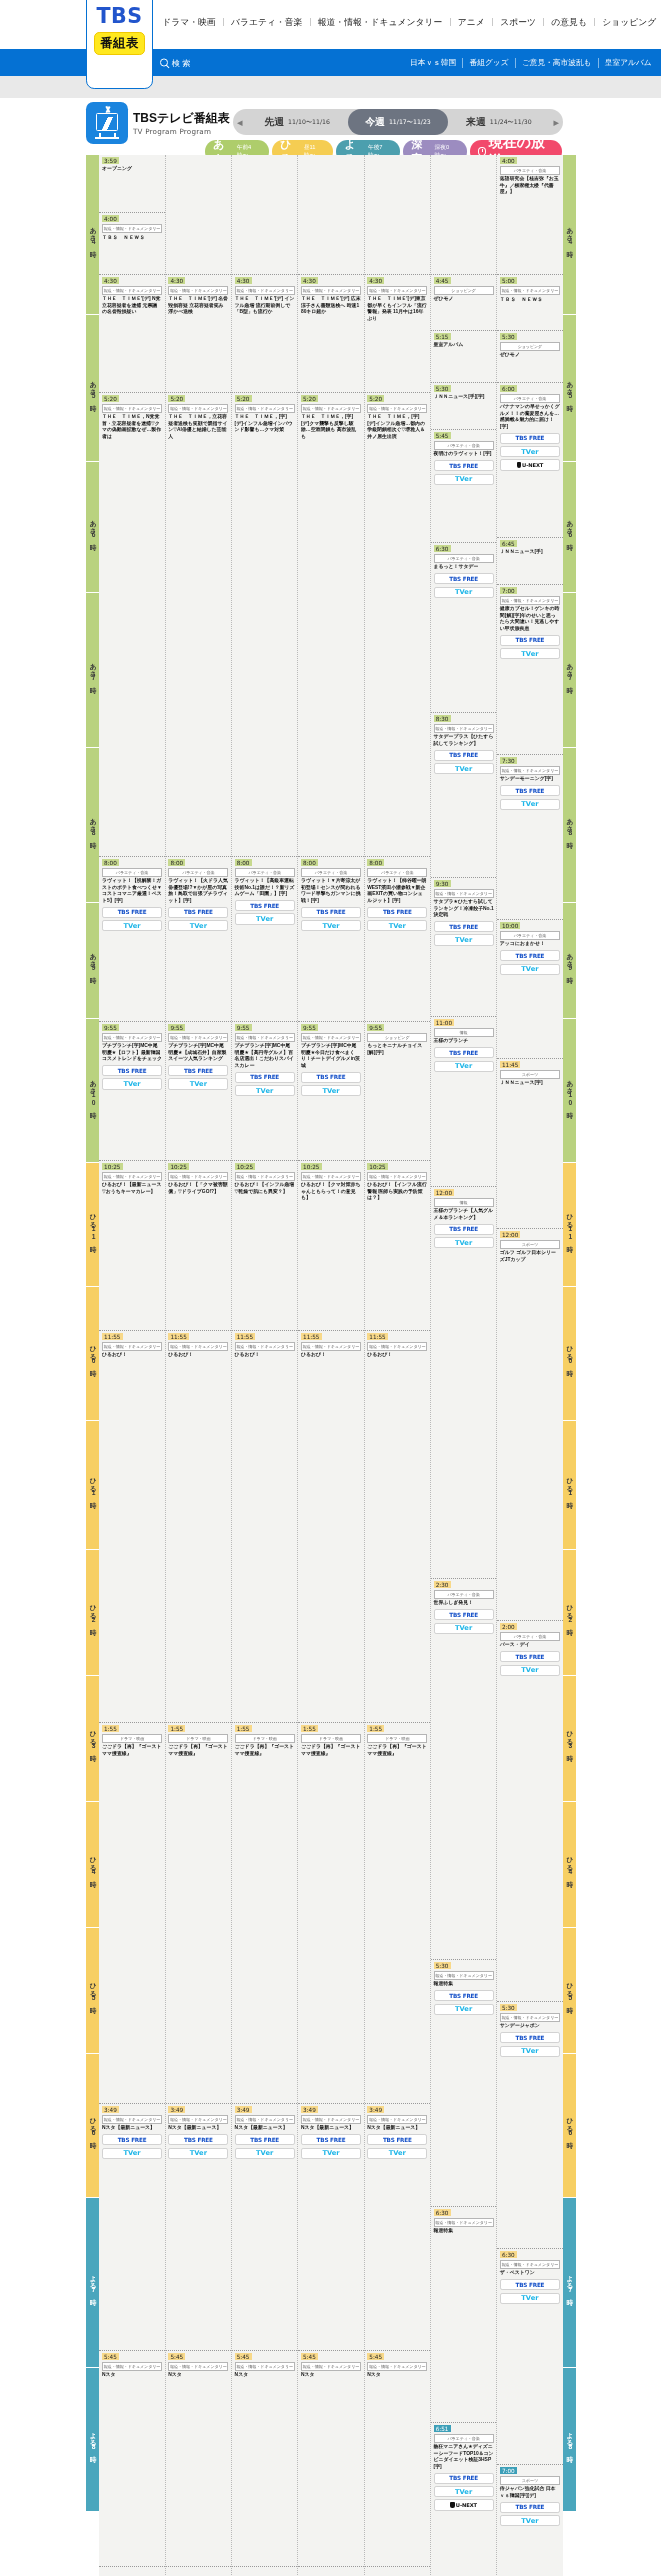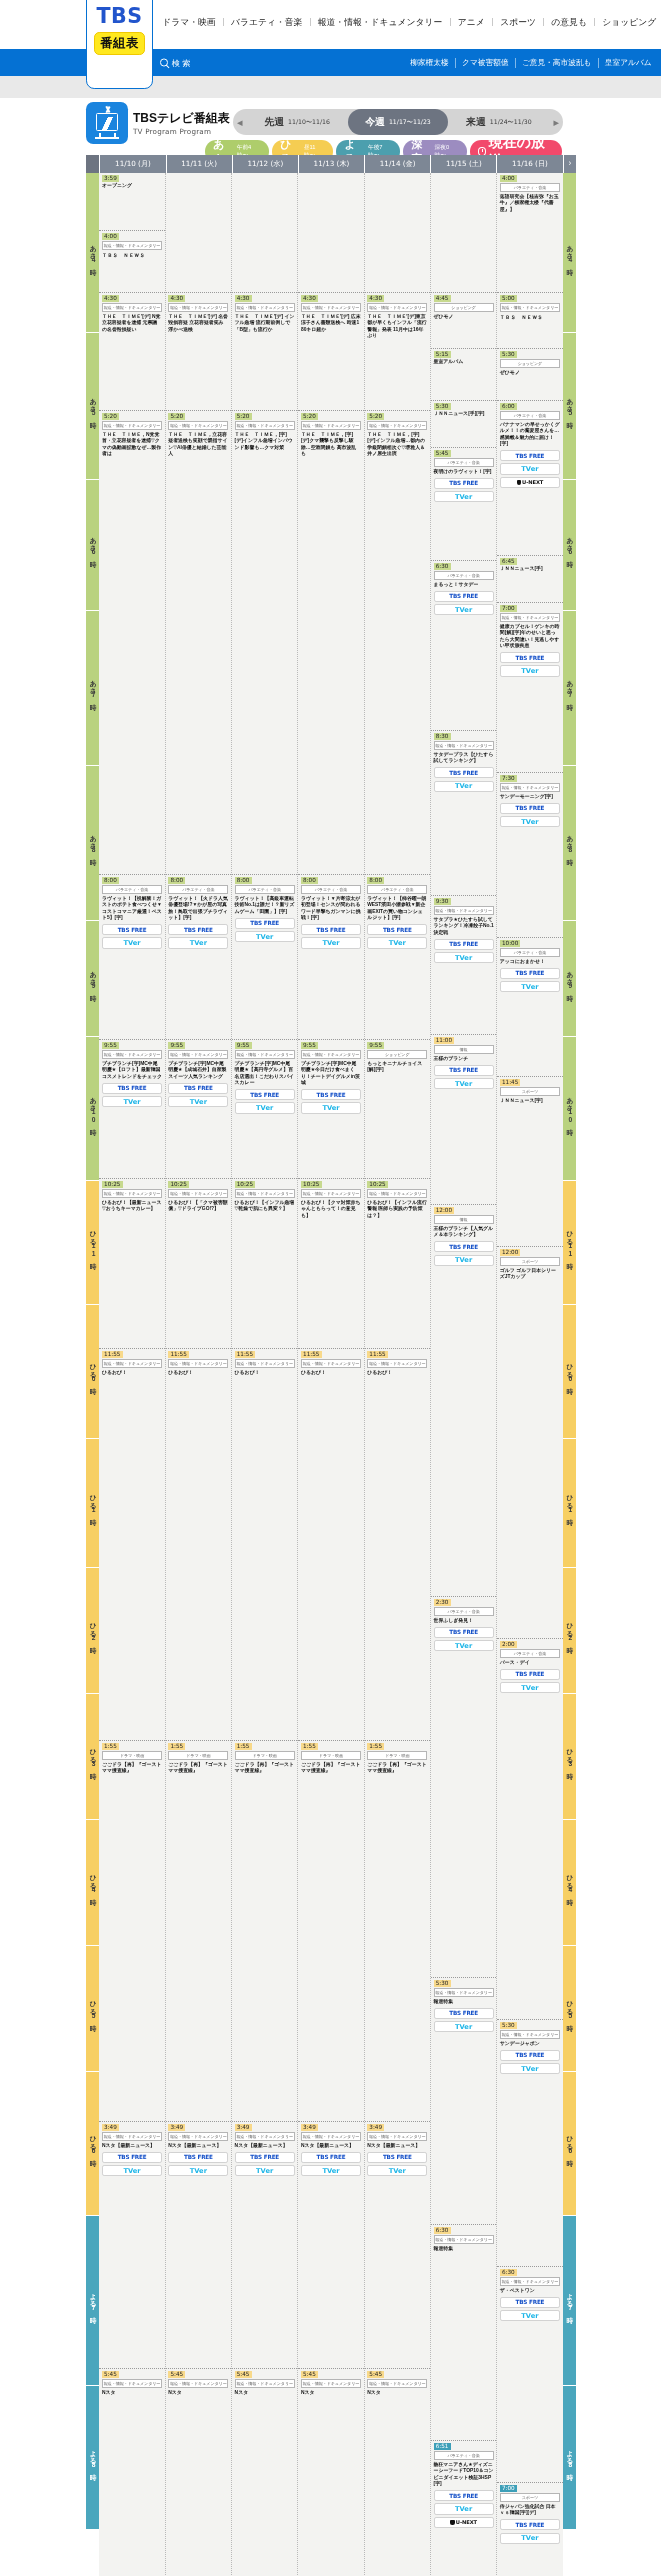--- a/index.html
+++ b/index.html
@@ -200,22 +200,22 @@
     <a class="gnav-item">ショッピング</a>
   </div>
 </div>
 
 <div class="bluebar">
   <div class="searchbox">
     <span class="mag"></span>
     <span>検 索</span>
   </div>
   <div class="rightlinks">
-    <span>柳家権太楼</span>
-    <span>クマ被害額億</span>
+    <span>日本ｖｓ韓国</span>
+    <span>番組グッズ</span>
     <span>ご意見・高市波乱も</span>
     <span>皇室アルバム</span>
   </div>
 </div>
 
 <div class="tbslogo">
   <div class="tbs-word">TBS</div>
   <div class="bangumi">番組表</div>
 </div>
 
@@ -269,31 +269,20 @@
       <span class="small">深夜0時〜</span>
     </div>
     <div class="pill now">
       <span class="clockico"></span>
       <span class="big">現在の放送</span>
     </div>
   </div>
 </div>
 
 <div class="grid">
-  <div class="dayhead">
-    <div class="dh-spacer"></div>
-    <div class="dh-cell">11/10 (月)</div>
-    <div class="dh-cell">11/11 (火)</div>
-    <div class="dh-cell">11/12 (水)</div>
-    <div class="dh-cell">11/13 (木)</div>
-    <div class="dh-cell">11/14 (金)</div>
-    <div class="dh-cell">11/15 (土)</div>
-    <div class="dh-cell">11/16 (日)</div>
-    <div class="dh-next">›</div>
-  </div>
 
   <div class="gridbody">
     <div class="timecol" id="rail-left">
         <div class="tslot asa" style="height: 160px;">あさ4時</div>
         <div class="tslot asa" style="height: 147px;">あさ5時</div>
         <div class="tslot asa" style="height: 131px;">あさ6時</div>
         <div class="tslot asa" style="height: 155px;">あさ7時</div>
         <div class="tslot asa" style="height: 155px;">あさ8時</div>
         <div class="tslot asa" style="height: 116px;">あさ9時</div>
         <div class="tslot asa" style="height: 144px;">あさ10時</div>

